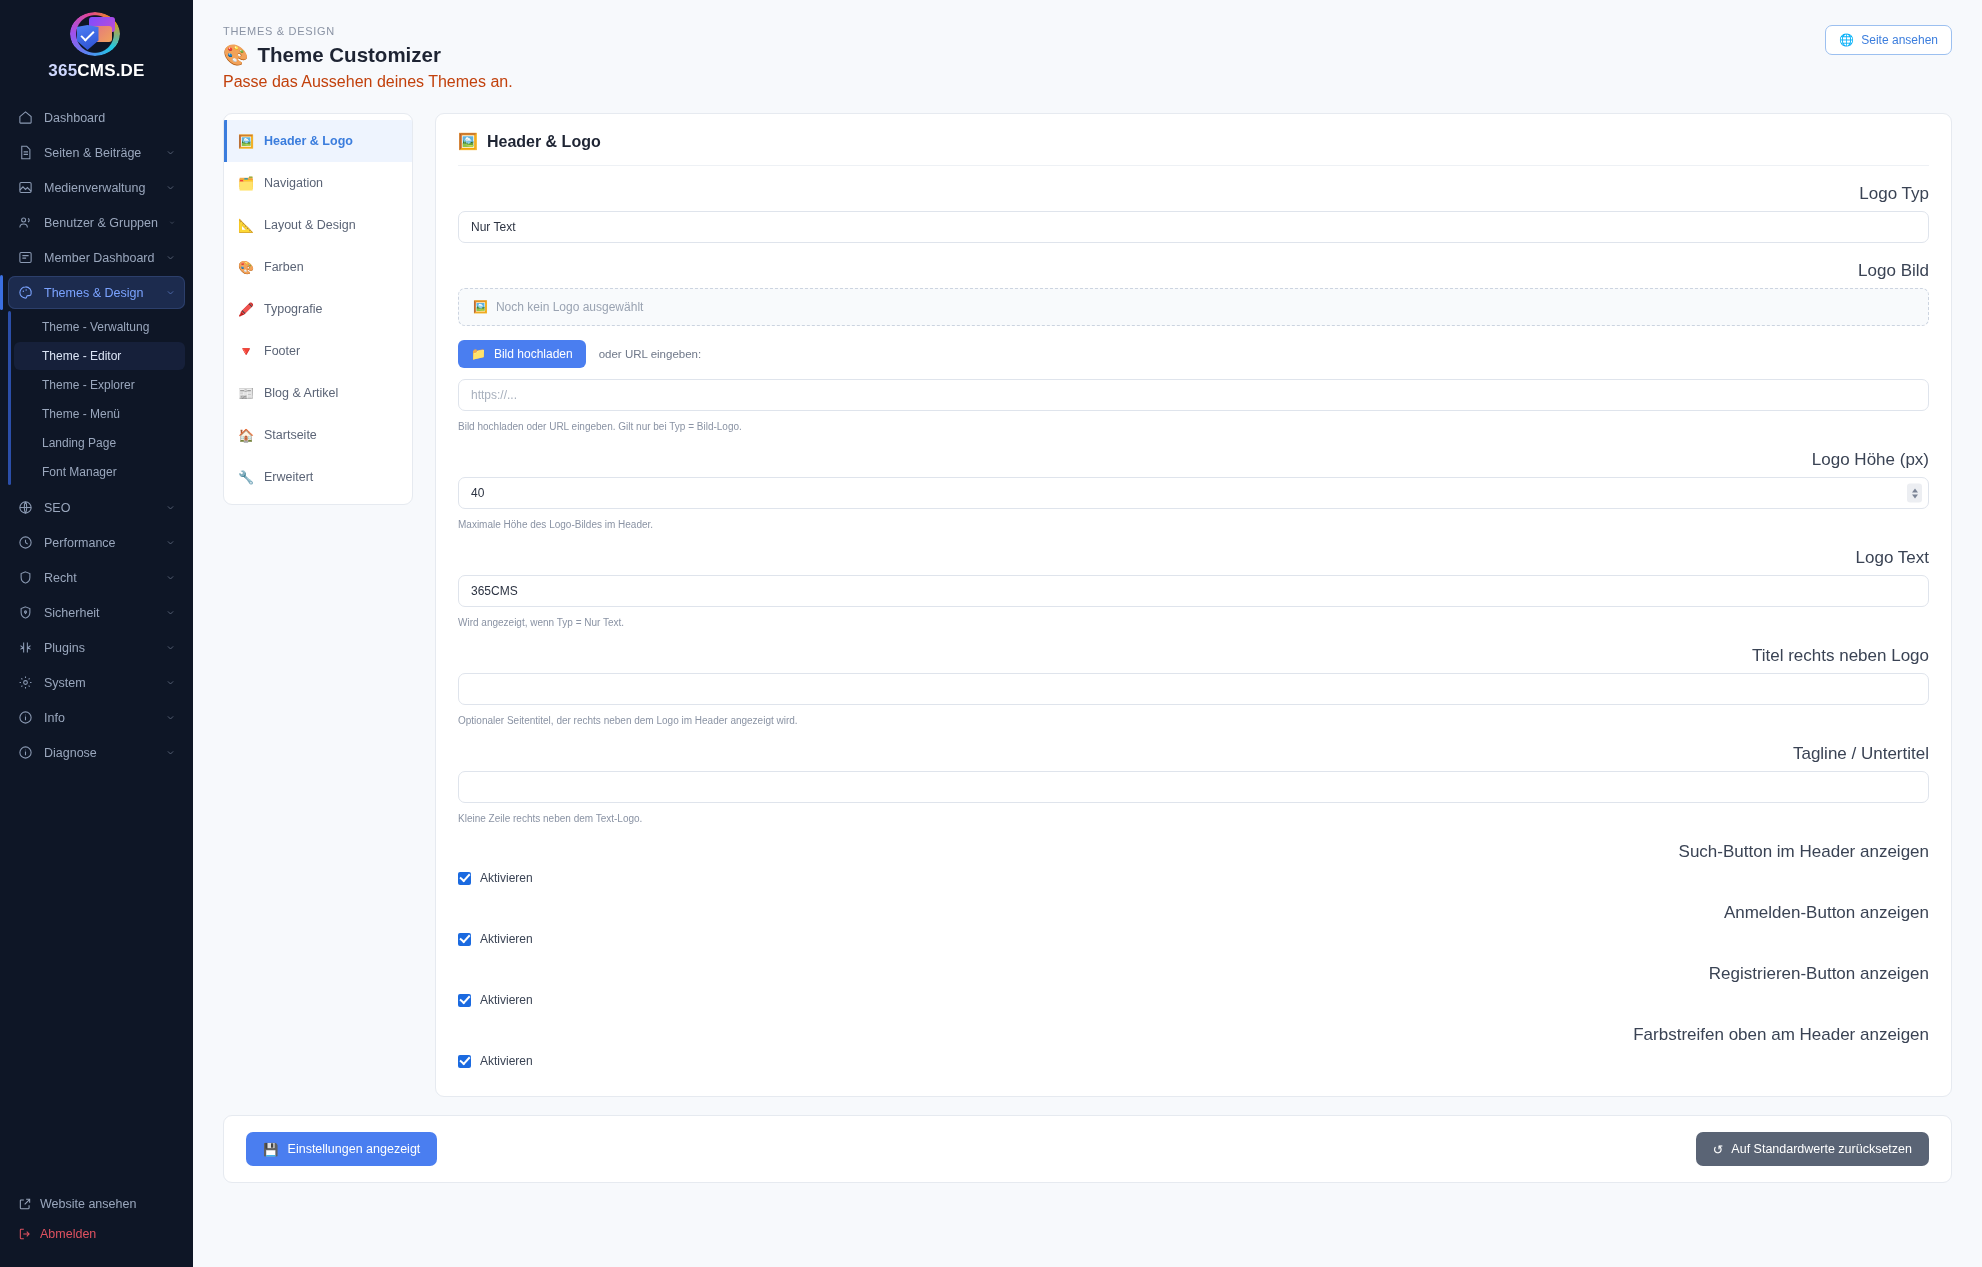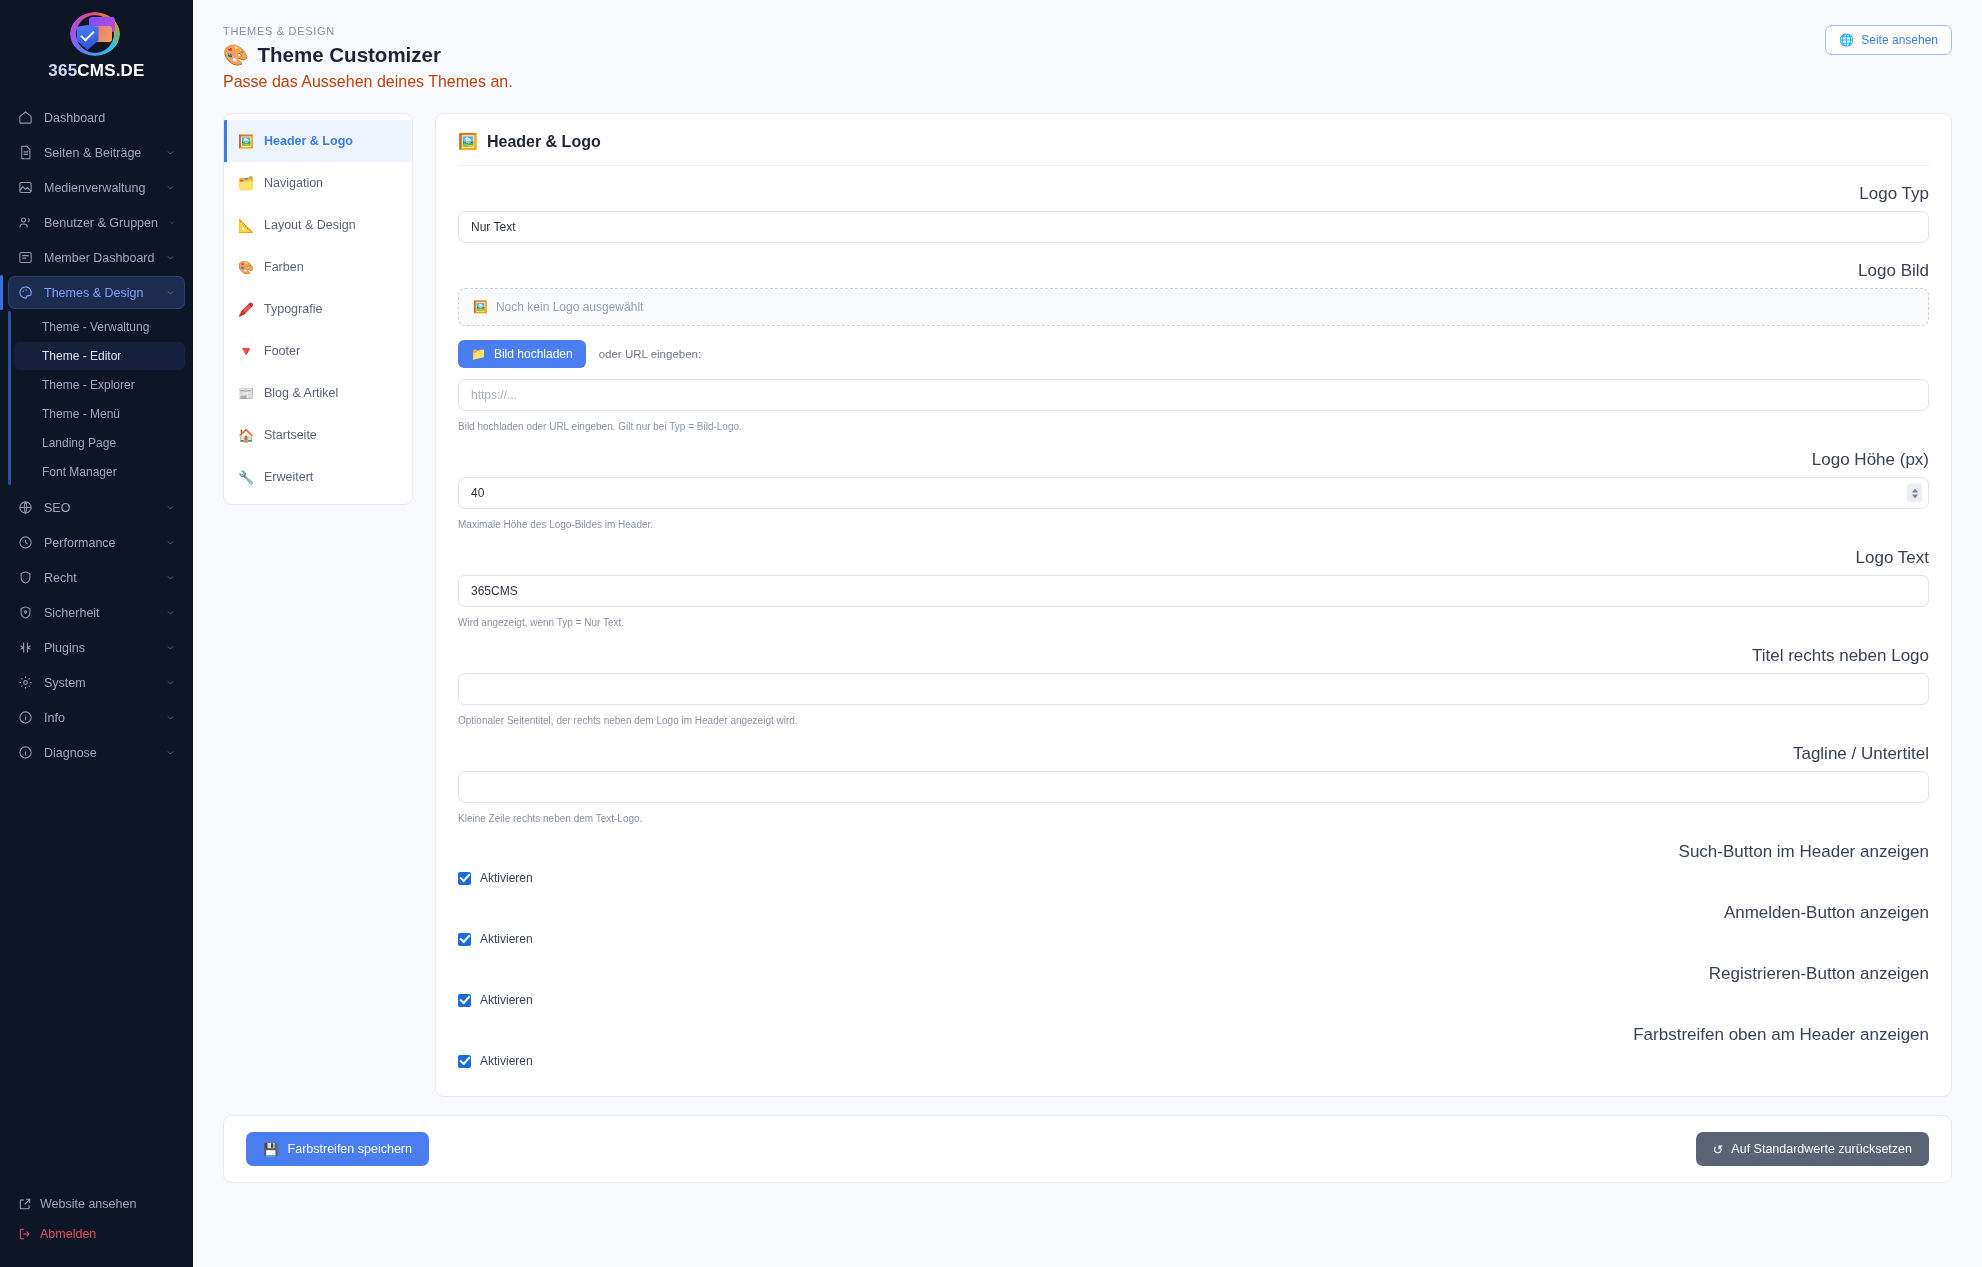--- a/index.html
+++ b/index.html
@@ -577,21 +577,21 @@
             <span class="cbx"></span>
             <span class="cbx-label">Aktivieren</span>
           </div>
         </div>
       </section>
     </div>
 
     <div class="footbar">
       <button class="btn-save">
         <span>💾</span>
-        <span>Farbstreifen speichern</span>
+        <span>Einstellungen angezeigt</span>
       </button>
       <button class="btn-reset">
         <span>↺</span>
         <span>Auf Standardwerte zurücksetzen</span>
       </button>
     </div>
   </main>
 </div>
 
 </body></html>

